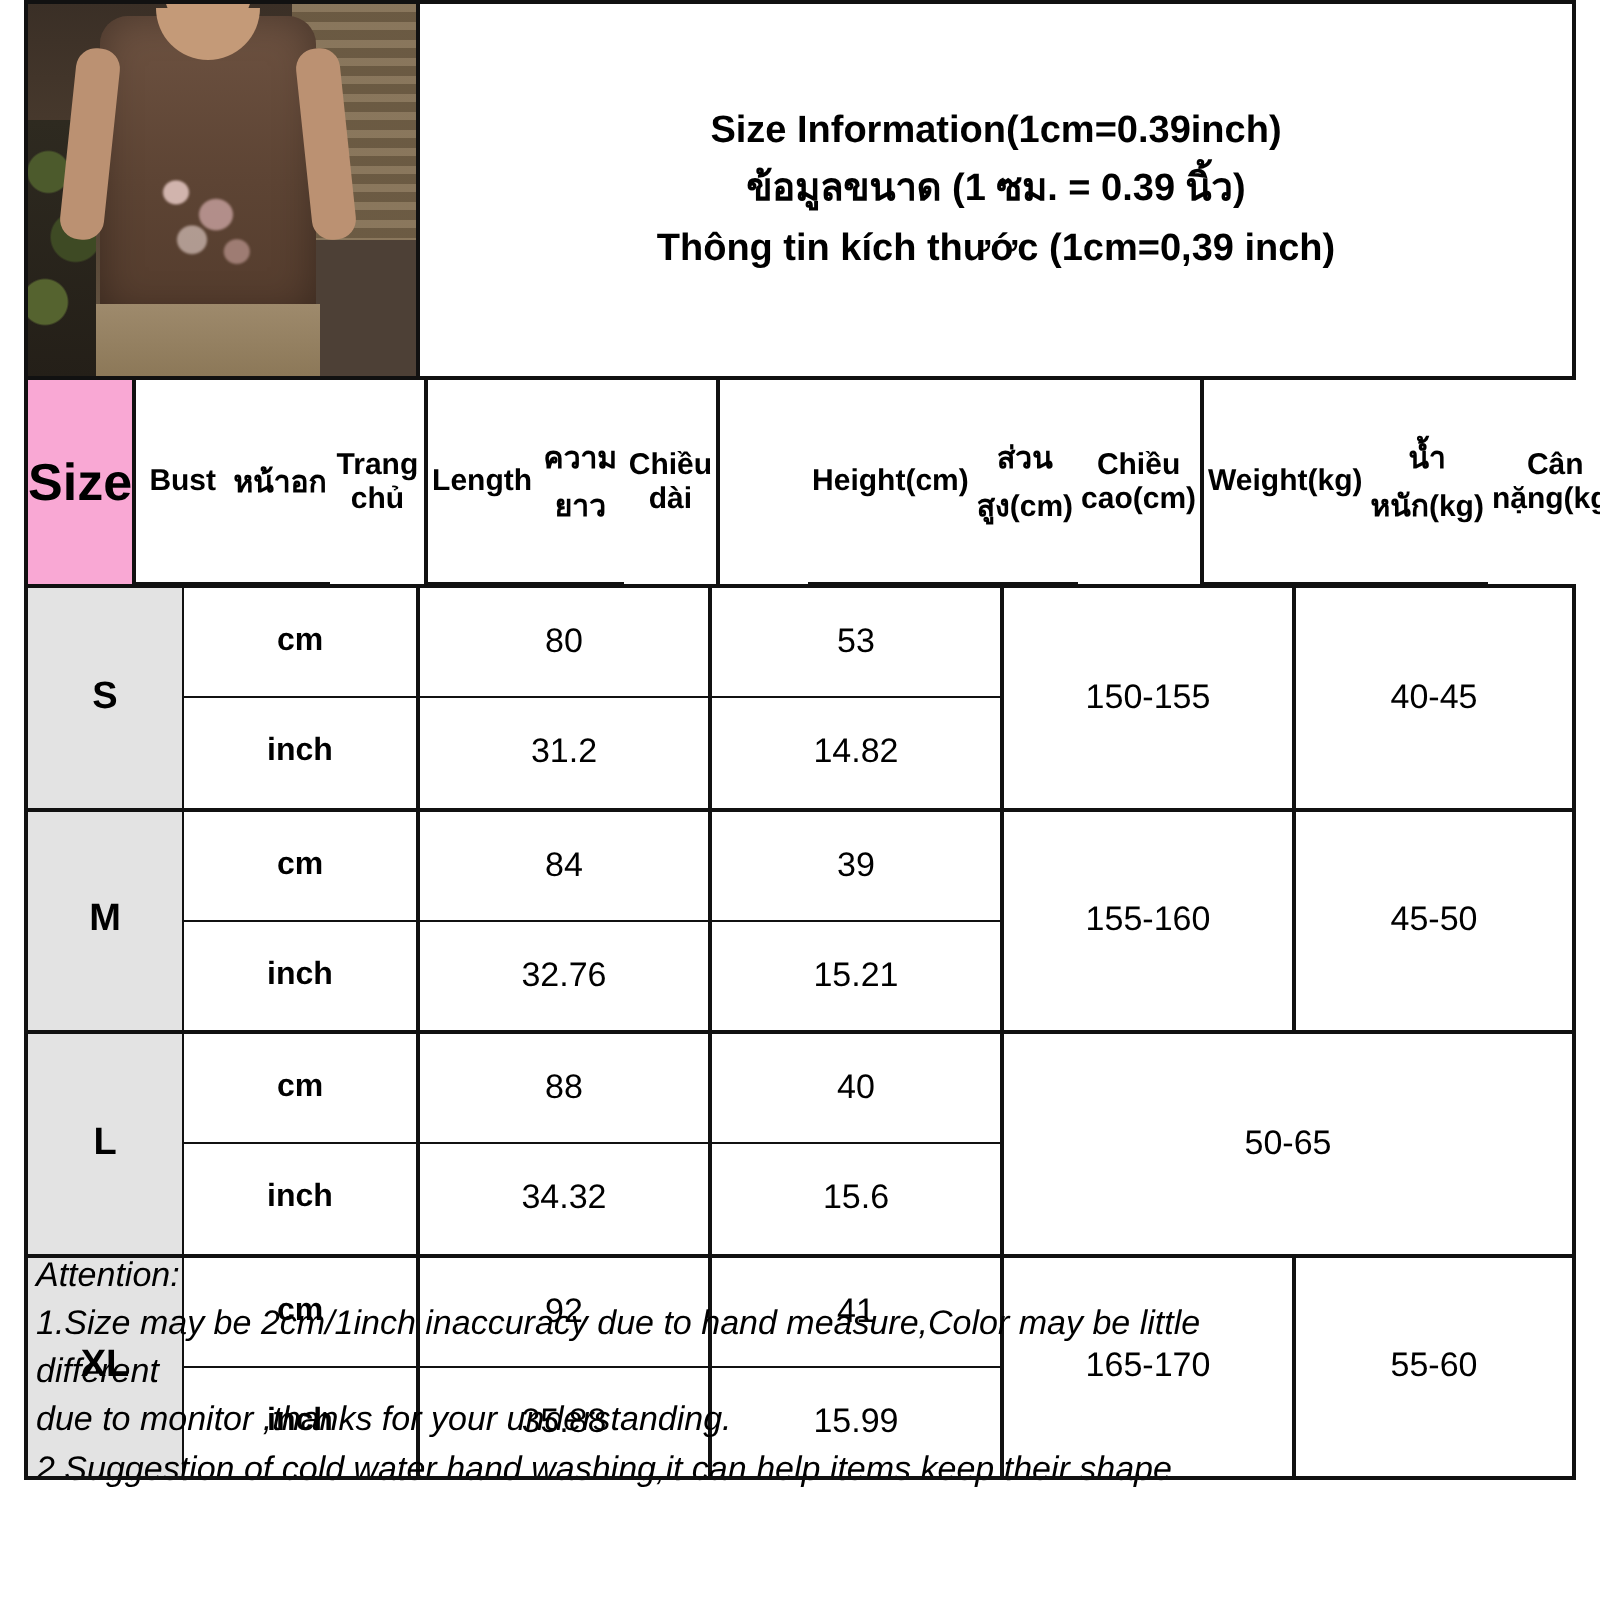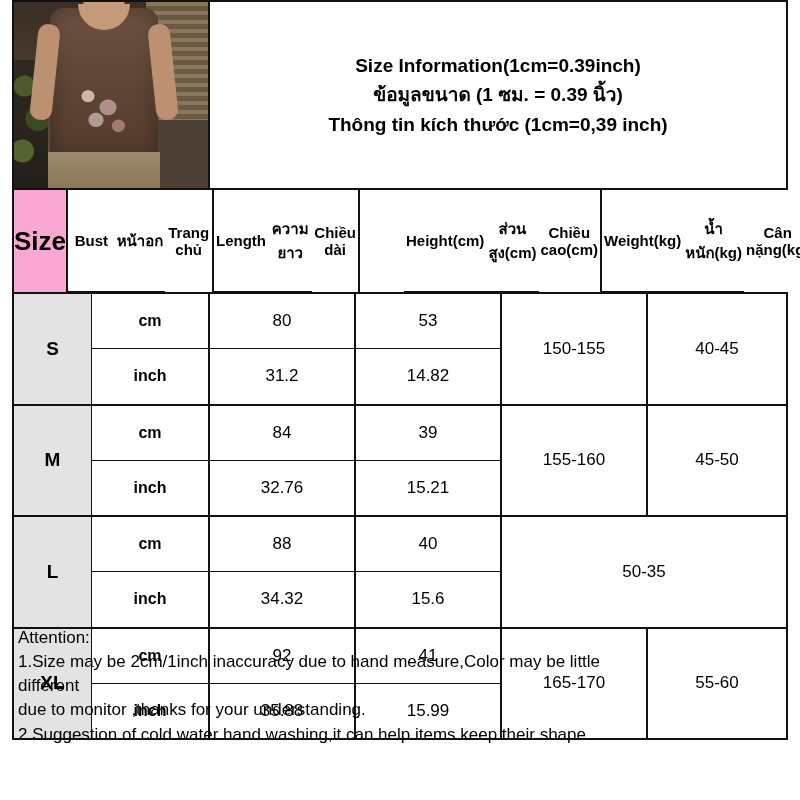--- a/index.html
+++ b/index.html
@@ -291,20 +291,21 @@
   
   .attention {
     position: absolute;
     left: 12px;
     top: 622px;
     width: 642px;
     box-sizing: border-box;
     padding: 4px 6px 0 6px;
     font-size: 17px;
     line-height: 1.42;
+    font-style: italic;
   }
   .attention .ln { display: block; }
   .bottom-rule {
     position: absolute;
     left: 12px;
     top: 738px;
     width: 776px;
     height: 2px;
     background: #111;
   }
@@ -413,21 +414,21 @@
             <div class="unit">inch</div>
           </div>
           <div class="val-col">
             <div class="val">88</div>
             <div class="val">34.32</div>
           </div>
           <div class="val-col">
             <div class="val">40</div>
             <div class="val">15.6</div>
           </div>
-          <div class="span-col last">50-35</div>
+          <div class="span-col last">50-65</div>
         </div>
 
         <div class="row">
           <div class="cell-size">XL</div>
           <div class="unit-col">
             <div class="unit">cm</div>
             <div class="unit">inch</div>
           </div>
           <div class="val-col">
             <div class="val">92</div>

